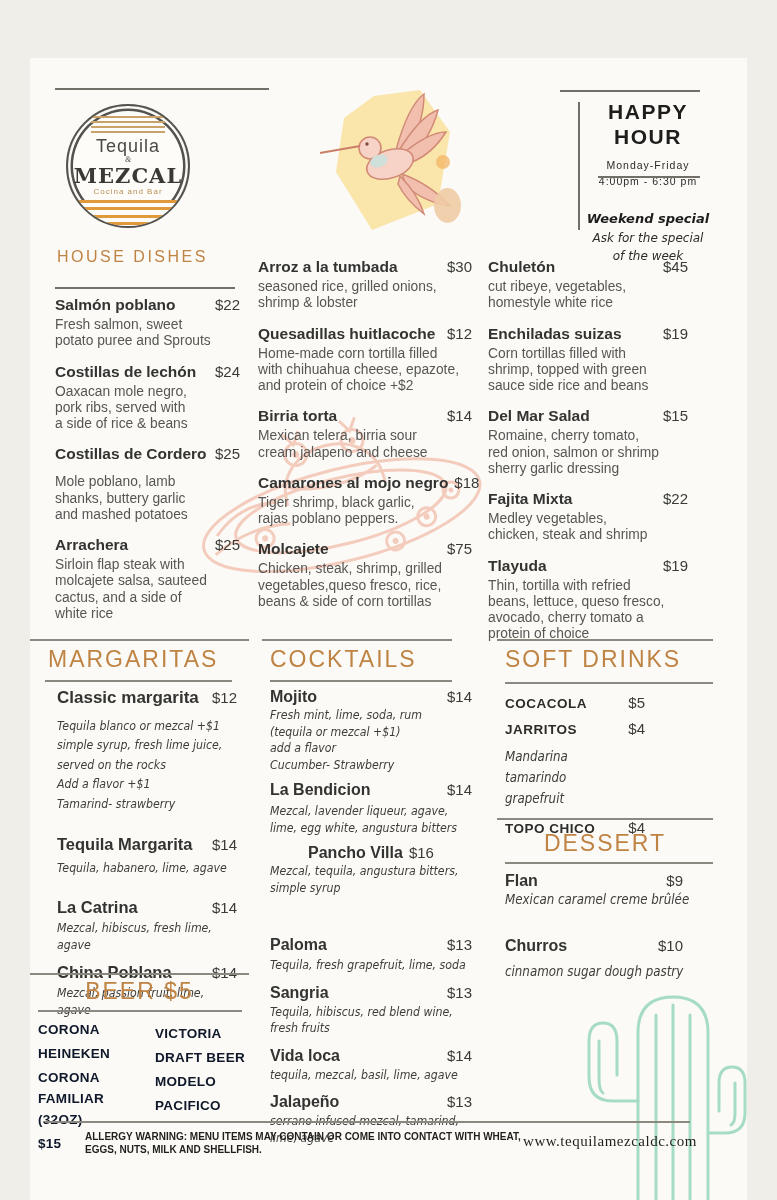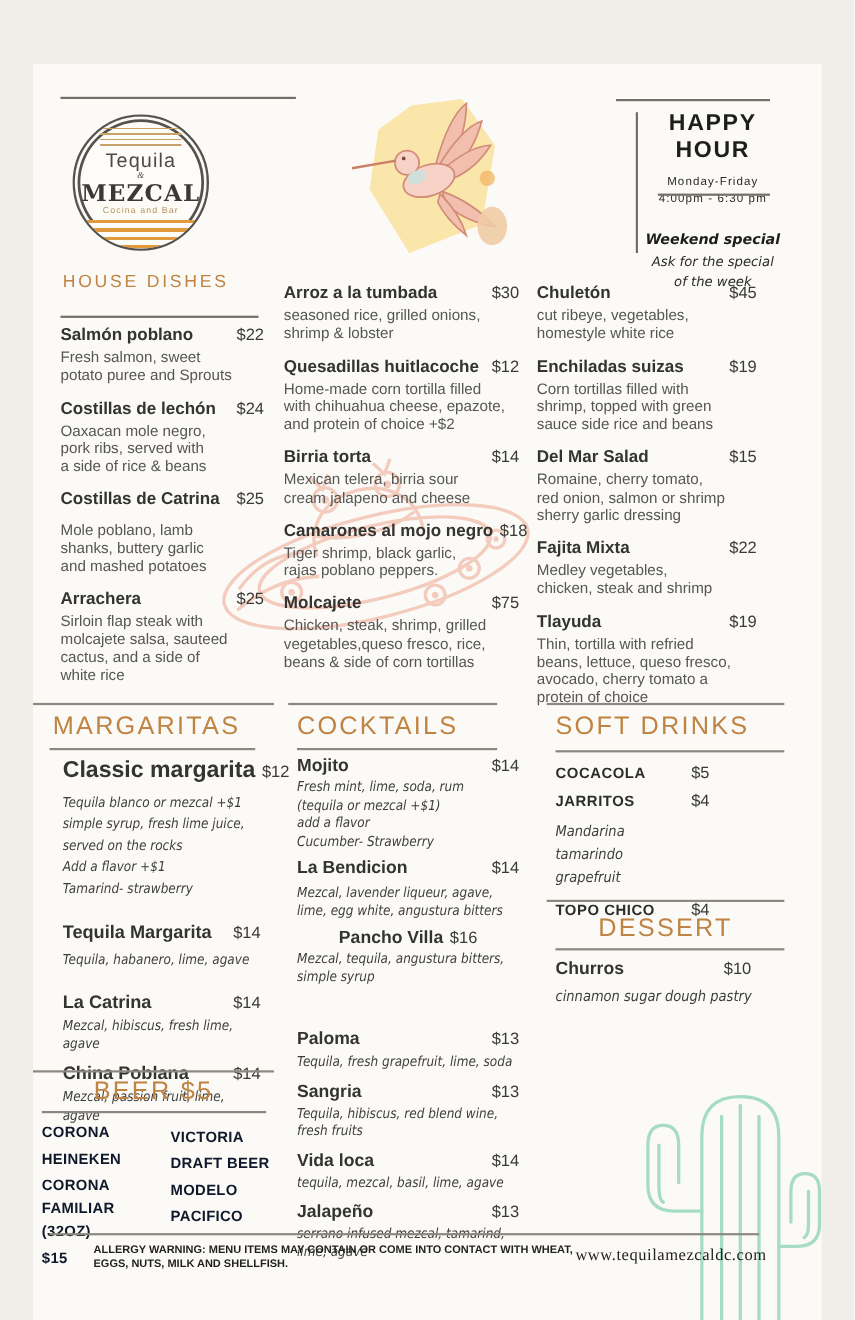--- a/index.html
+++ b/index.html
@@ -147,21 +147,21 @@
       <div class="hd">
           <span class="nm">Costillas de lechón</span>
           <span class="pr">$24</span>
         </div>
       <div class="ds">Oaxacan mole negro,
 pork ribs, served with
 a side of rice &amp; beans</div>
     </div>
     <div class="it">
       <div class="hd">
-          <span class="nm">Costillas de Catrina</span>
+          <span class="nm">Costillas de Cordero</span>
           <span class="pr">$25</span>
         </div>
       <div class="ds mt">Mole poblano, lamb
 shanks, buttery garlic
 and mashed potatoes</div>
     </div>
     <div class="it">
       <div class="hd">
           <span class="nm">Arrachera</span>
           <span class="pr">$25</span>
@@ -267,21 +267,21 @@
 
   <div class="r thin" style="left:30px;top:639px;width:219px;"></div>
   <div class="r thin" style="left:262px;top:639px;width:190px;"></div>
   <div class="r thin" style="left:497px;top:639px;width:216px;"></div>
 
   <div class="sec-title" style="left:48px;top:646px;">MARGARITAS</div>
   <div class="r thin" style="left:45px;top:680px;width:187px;"></div>
   <div class="col" style="left:57px;top:688px;width:180px;">
     <div class="it" style="margin-bottom:22px;">
       <div class="hd">
-          <span class="nm" style="font-size:21px;">Classic margarita</span>
+          <span class="nm" style="font-size:17px;">Classic margarita</span>
           <span class="pr">$12</span>
         </div>
       <div class="ds script" style="margin-top:8px;line-height:1.55;">Tequila blanco or mezcal +$1
 simple syrup, fresh lime juice,
 served on the rocks
 Add a flavor +$1
 Tamarind- strawberry</div>
     </div>
     <div class="it" style="margin-bottom:22px;">
       <div class="hd">
@@ -400,20 +400,27 @@
     <div class="sd-row">
       <span class="caps">TOPO CHICO</span>
       <span class="pr">$4</span>
     </div>
   </div>
   <div class="r thin" style="left:497px;top:818px;width:216px;"></div>
 
   <div class="sec-title ctr" style="left:497px;top:830px;width:216px;">DESSERT</div>
   <div class="r thin" style="left:505px;top:862px;width:208px;"></div>
   <div class="col" style="left:505px;top:872px;width:178px;">
+    <div class="it" style="margin-bottom:28px;">
+      <div class="hd" style="margin-bottom:1px;">
+          <span class="nm" style="font-size:16px;">Flan</span>
+          <span class="pr">$9</span>
+        </div>
+      <div class="ds script" style="white-space:nowrap;font-size:13.5px;">Mexican caramel creme brûlée</div>
+    </div>
     <div class="it">
       <div class="hd" style="margin-bottom:8px;">
           <span class="nm" style="font-size:16px;">Churros</span>
           <span class="pr">$10</span>
         </div>
       <div class="ds script" style="white-space:nowrap;font-size:13.5px;">cinnamon sugar dough pastry</div>
     </div>
   </div>
 
   <svg class="illus" style="left:553px;top:983px;width:200px;height:217px;" viewBox="0 0 200 217">

